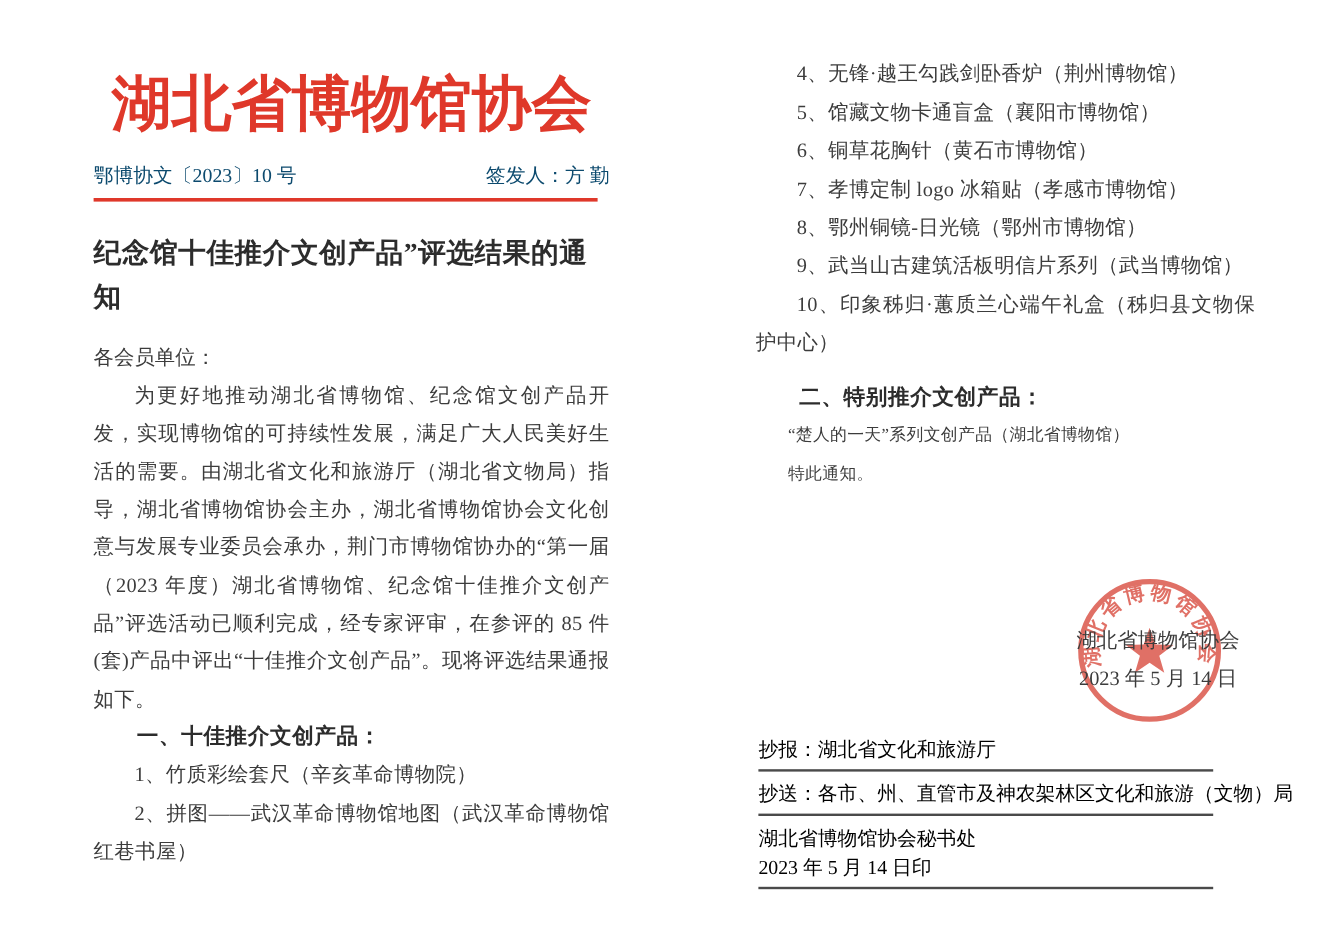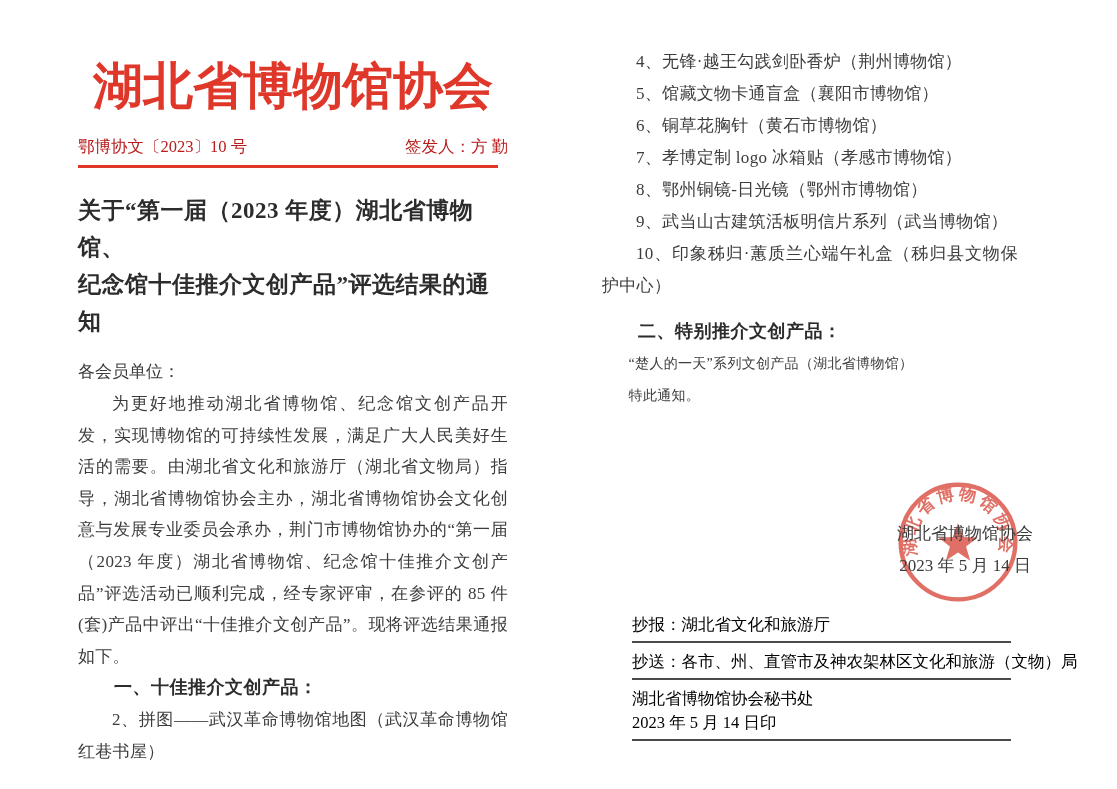--- a/index.html
+++ b/index.html
@@ -28,21 +28,21 @@
     white-space: nowrap;
     letter-spacing: 0px;
     color: #df382a;
   }
   .doc-row {
     margin-top: 16px;
     display: flex;
     justify-content: space-between;
     align-items: baseline;
     font-size: 16.5px;
-    color: #b91c1c;
+    color: #0c4a6e;
   }
   .red-rule {
     margin-top: 7px;
     height: 3px;
     background: #df382a;
     width: 420px;
   }
   .notice-title {
     margin-top: 24px;
     font-size: 23px;
@@ -74,21 +74,21 @@
   .item {
     font-size: 17px;
     line-height: 32px;
     text-indent: 2em;
     text-align: justify;
     letter-spacing: 0.3px;
   }
   
   .col-right {
     position: absolute;
-    left: 602px; top: 46px;
+    left: 630px; top: 46px;
     width: 416px;
   }
   .col-right .sec-heading { margin-top: 14px; }
   .plain-line {
     font-size: 14px;
     line-height: 32px;
     text-indent: 1.9em;
     letter-spacing: 0.3px;
   }
   
@@ -134,26 +134,26 @@
 <div class="page">
 
   <div class="col-left">
     <div class="org-title">湖北省博物馆协会</div>
     <div class="doc-row">
       <span>鄂博协文〔2023〕10 号</span>
       <span>签发人：方  勤</span>
     </div>
     <div class="red-rule"></div>
     <div class="notice-title">
-      <div>关于“第一届（2023 年度）湖北省博物馆、</div>
       <div>纪念馆十佳推介文创产品”评选结果的通知</div>
     </div>
     <div class="salutation">各会员单位：</div>
     <div class="body-par">为更好地推动湖北省博物馆、纪念馆文创产品开发，实现博物馆的可持续性发展，满足广大人民美好生活的需要。由湖北省文化和旅游厅（湖北省文物局）指导，湖北省博物馆协会主办，湖北省博物馆协会文化创意与发展专业委员会承办，荆门市博物馆协办的“第一届（2023 年度）湖北省博物馆、纪念馆十佳推介文创产品”评选活动已顺利完成，经专家评审，在参评的 85 件(套)产品中评出“十佳推介文创产品”。现将评选结果通报如下。</div>
     <div class="sec-heading">一、十佳推介文创产品：</div>
+    <div class="item">1、竹质彩绘套尺（辛亥革命博物院）</div>
     <div class="item">2、拼图——武汉革命博物馆地图（武汉革命博物馆红巷书屋）</div>
 
   </div>
 
   <div class="col-right">
     <div class="item">4、无锋·越王勾践剑卧香炉（荆州博物馆）</div>
     <div class="item">5、馆藏文物卡通盲盒（襄阳市博物馆）</div>
     <div class="item">6、铜草花胸针（黄石市博物馆）</div>
     <div class="item">7、孝博定制 logo 冰箱贴（孝感市博物馆）</div>
     <div class="item">8、鄂州铜镜-日光镜（鄂州市博物馆）</div>

